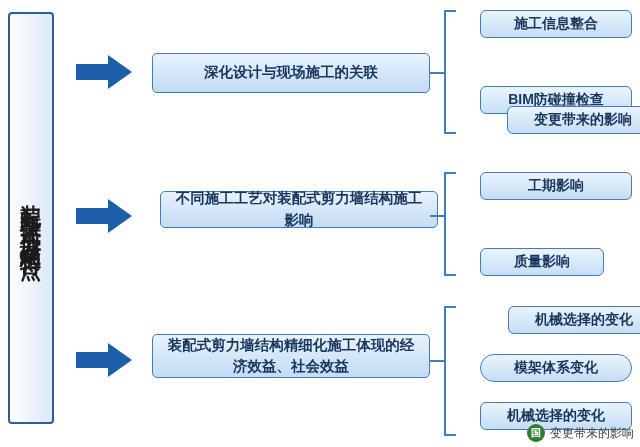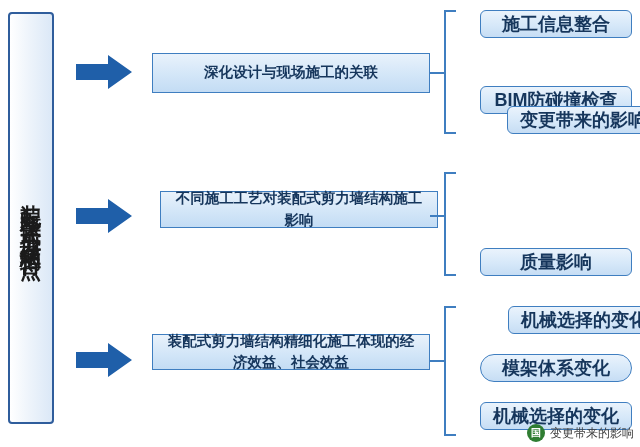--- a/index.html
+++ b/index.html
@@ -48,21 +48,21 @@
     position: absolute;
     width: 56px;
     height: 34px;
   }
   .arrow svg { display: block; }
 
   
   .l2 {
     position: absolute;
     border: 1.5px solid #3f7ec0;
-    border-radius: 0;
+    border-radius: 5px;
     background: linear-gradient(to bottom, #e9f2fb 0%, #d3e6f8 55%, #c3dcf4 100%);
     box-sizing: border-box;
     display: flex;
     align-items: center;
     justify-content: center;
     text-align: center;
     color: #16365c;
     font-size: 14.5px;
     font-weight: bold;
     line-height: 1.45;
@@ -74,21 +74,21 @@
     position: absolute;
     border: 1.5px solid #3f7ec0;
     border-radius: 6px;
     background: linear-gradient(to bottom, #eaf3fc 0%, #d6e8f9 55%, #c6ddf4 100%);
     box-sizing: border-box;
     display: flex;
     align-items: center;
     justify-content: center;
     text-align: center;
     color: #16365c;
-    font-size: 18px;
+    font-size: 14px;
     font-weight: bold;
     padding: 2px 6px;
   }
 
   
   .bracket {
     position: absolute;
     border-left: 2px solid #3f7ec0;
     border-top: 2px solid #3f7ec0;
     border-bottom: 2px solid #3f7ec0;
@@ -158,23 +158,24 @@
   <div class="bracket" style="left:444px; top:10px; height:124px;"></div>
 
   <div class="l3" style="left:480px; top:10px; width:152px; height:28px;">施工信息整合</div>
   <div class="l3" style="left:480px; top:58px; width:152px; height:28px;margin-top:28px;">BIM防碰撞检查</div>
   <div class="l3" style="left:480px; top:106px; width:152px; height:28px;margin-left:27px;">变更带来的影响</div>
 
   <div class="l2" style="left:160px; top:191px; width:278px; height:37px;">不同施工工艺对装配式剪力墙结构施工影响</div>
   <div class="connector" style="left:430px; top:215px; width:14px;"></div>
   <div class="bracket" style="left:444px; top:172px; height:104px;"></div>
 
-  <div class="l3" style="left:480px; top:248px; width:152px; height:28px;">质量影响</div>
+  <div class="l3" style="left:480px; top:172px; width:152px; height:28px;">工期影响</div>
+  <div class="l3" style="left:480px; top:248px; width:124px; height:28px;">质量影响</div>
 
-  <div class="l2" style="left:152px; top:334px; width:278px; height:36px;">装配式剪力墙结构精细化施工体现的经济效益、社会效益</div>
+  <div class="l2" style="left:152px; top:334px; width:278px; height:44px;">装配式剪力墙结构精细化施工体现的经济效益、社会效益</div>
   <div class="connector" style="left:430px; top:360px; width:14px;"></div>
   <div class="bracket" style="left:444px; top:306px; height:130px;"></div>
 
   <div class="l3" style="left:508px; top:306px; width:152px; height:28px;">机械选择的变化</div>
   <div class="l3" style="left:480px; top:354px; width:152px; height:28px;border-radius:14px;">模架体系变化</div>
   <div class="l3" style="left:480px; top:402px; width:152px; height:28px;">机械选择的变化</div>
 
   <div class="watermark">
     <span class="wm-logo">国</span>
     <span>变更带来的影响</span>

